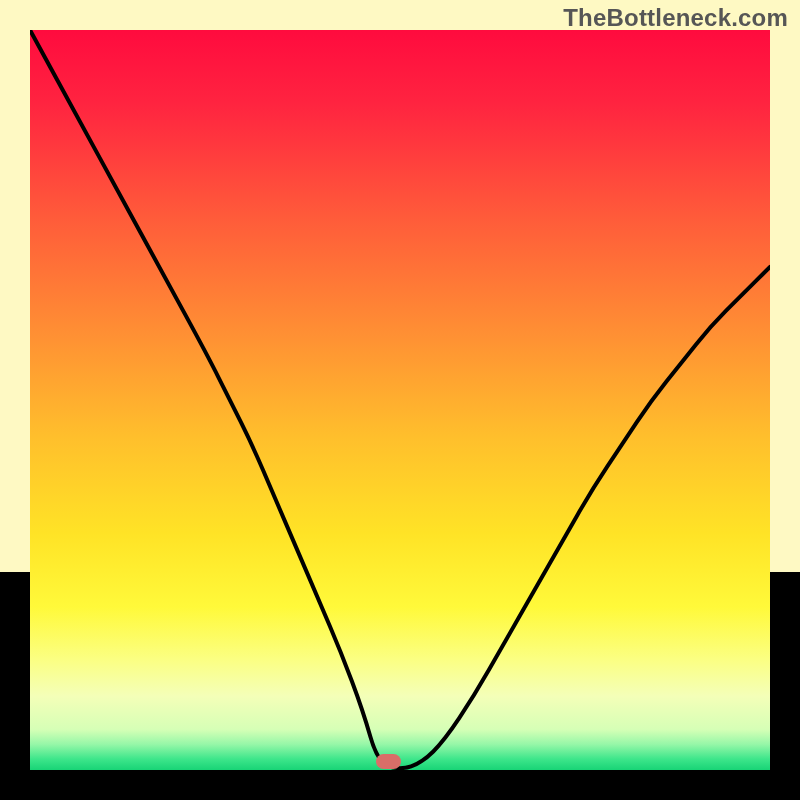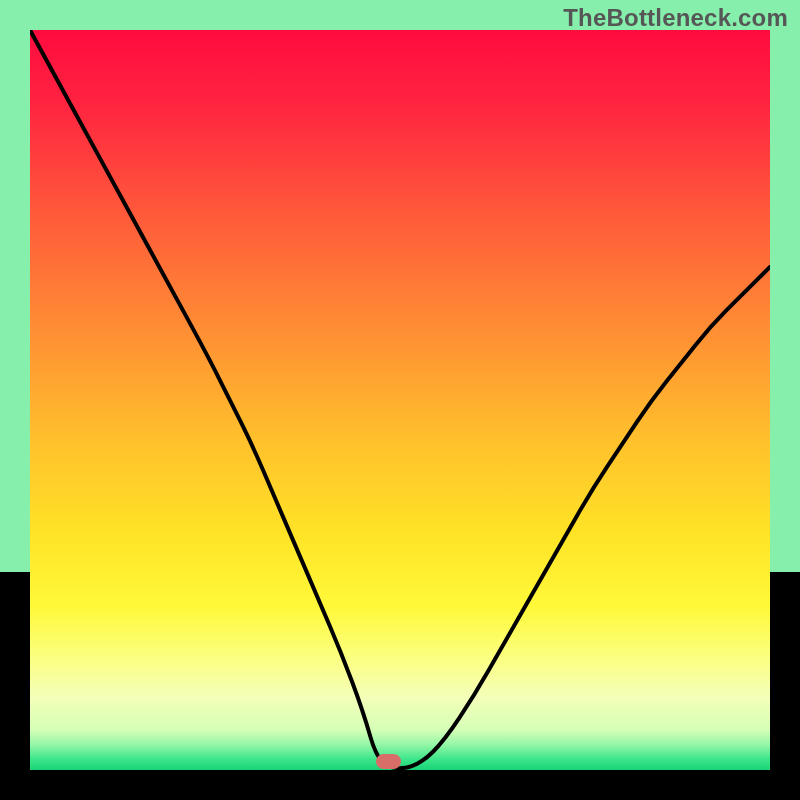--- a/index.html
+++ b/index.html
@@ -7,21 +7,21 @@
     padding: 0;
     width: 800px;
     height: 800px;
     background: #000;
     overflow: hidden;
   }
   .frame {
     position: relative;
     width: 800px;
     height: 572px;
-    background: #86efac;
+    background: #fef9c3;
   }
   .watermark {
     position: absolute;
     top: 4px;
     right: 12px;
     font-family: Arial, Helvetica, sans-serif;
     font-size: 24px;
     font-weight: bold;
     color: #565656;
     letter-spacing: 0.2px;

